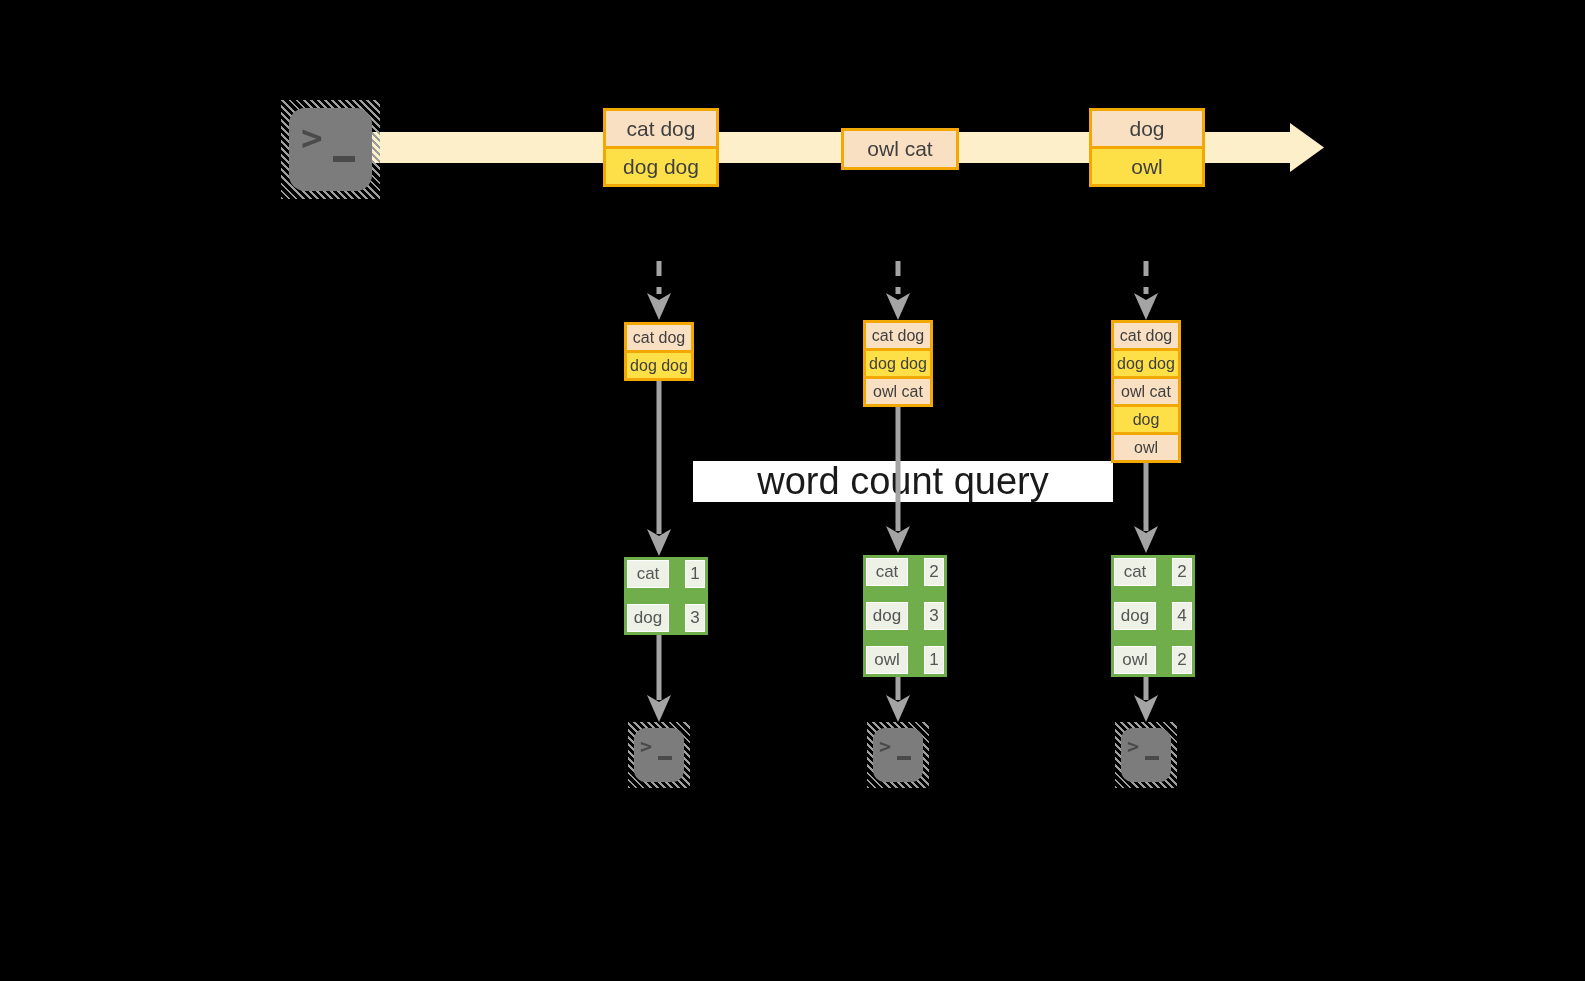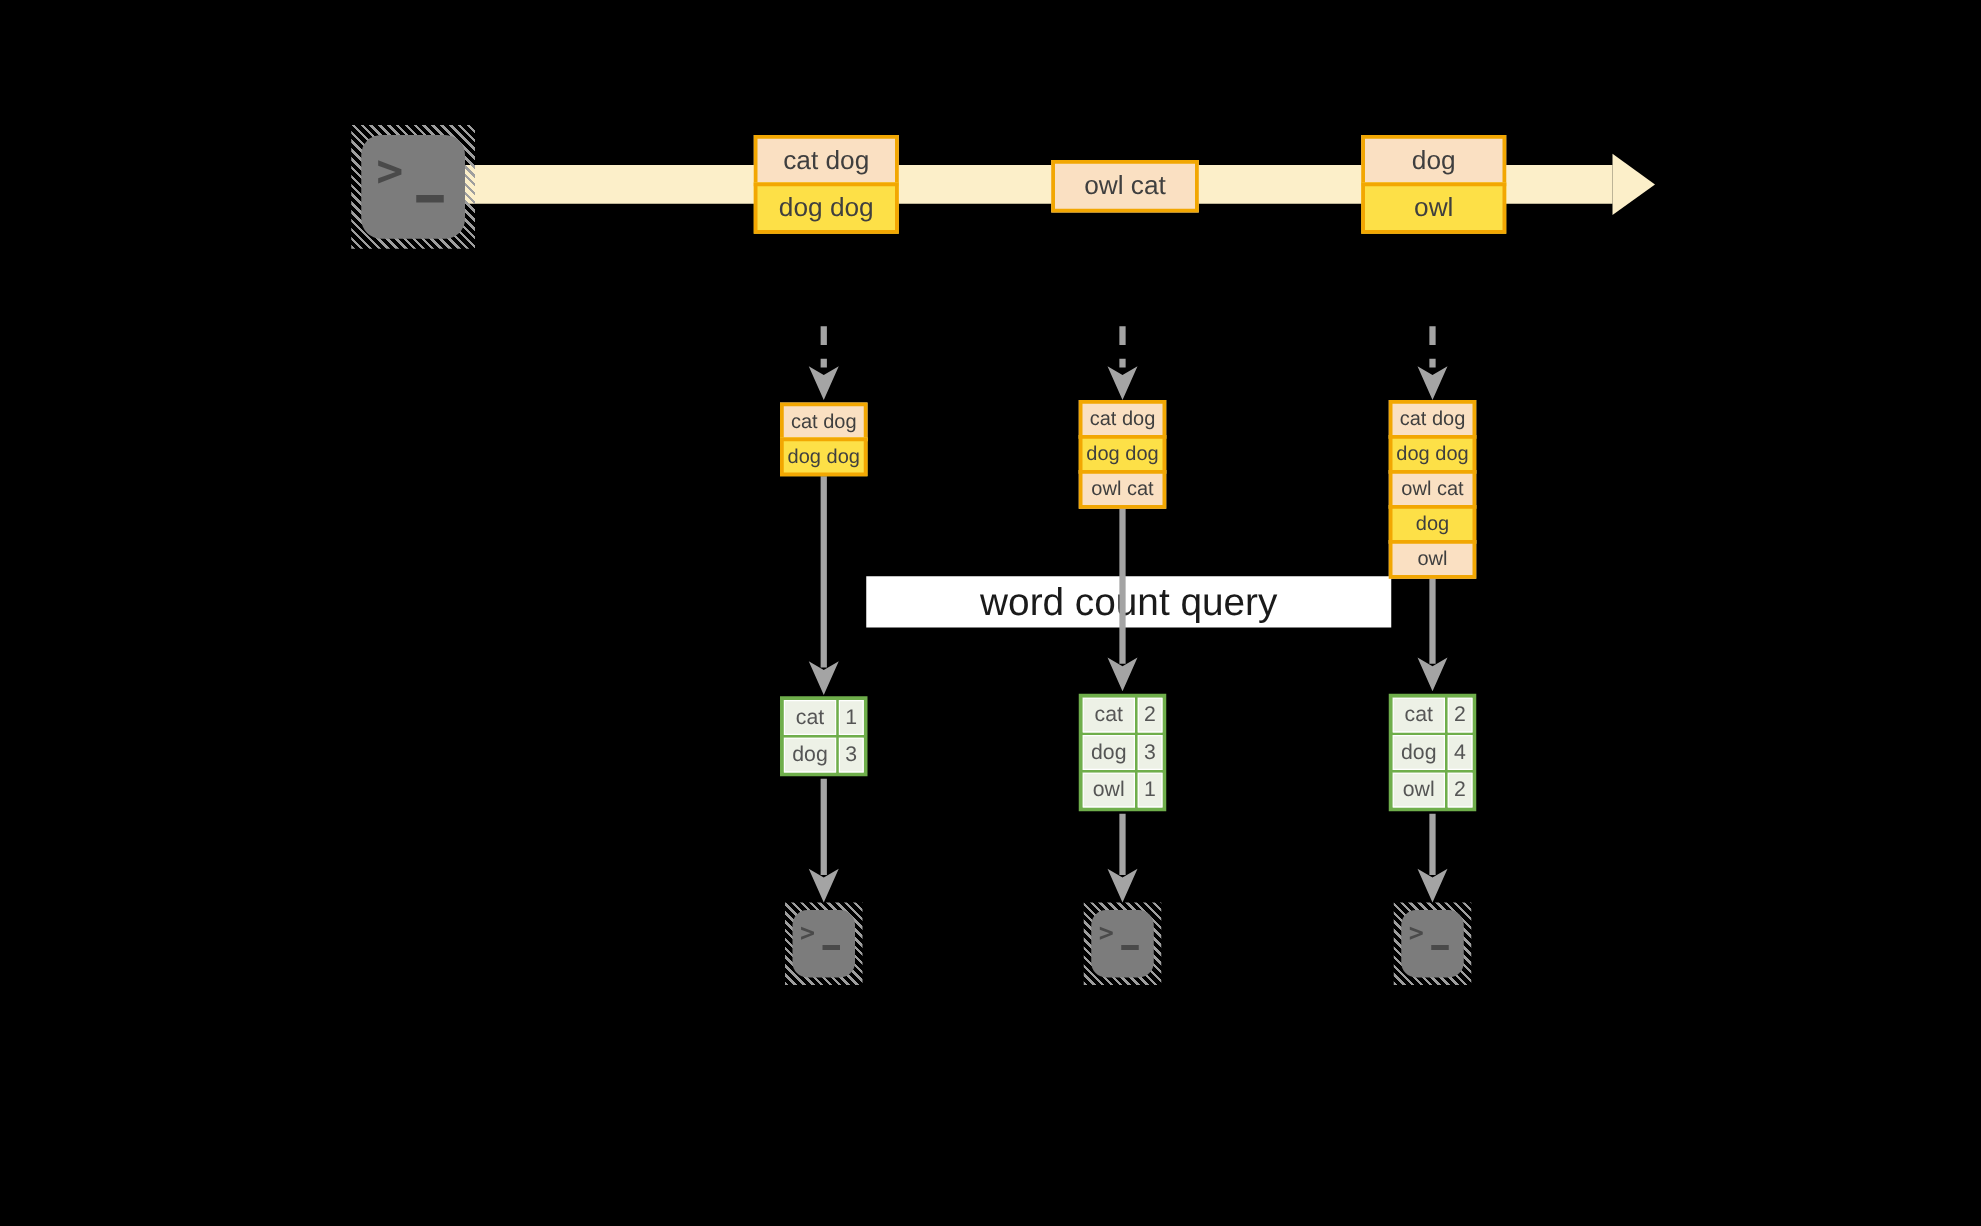--- a/index.html
+++ b/index.html
@@ -17,31 +17,31 @@
   .obox.light{background:#fde047;}
   .topbox .obox{width:116px;height:41px;font-size:21px;}
   .topbox .obox + .obox{margin-top:-3px;}
   .stack{position:absolute;z-index:4;}
   .stack .obox{width:70px;height:31px;font-size:16px;}
   .stack .obox + .obox{margin-top:-3px;}
   .topbox{position:absolute;z-index:4;}
   
   .gtable{
     position:absolute;z-index:4;display:grid;grid-template-columns:42px 20px;
-    gap:2px;padding:3px;background:#6FAE4B;
+    gap:16px;padding:3px;background:#6FAE4B;
   }
   .gcell{
     background:#EDF1E6;box-shadow:inset 0 0 0 1px #fff;height:28px;
     display:flex;align-items:center;justify-content:center;
     color:#555;font-size:17px;
   }
   
   .qlabel{
     position:absolute;left:693px;top:461px;width:420px;height:41px;z-index:2;
-    background:#fff;color:#1A1A1A;font-size:31px;
+    background:#fff;color:#1A1A1A;font-size:38px;
     display:flex;align-items:center;justify-content:center;
   }
   
   .term{position:absolute;z-index:4;
     background:
       repeating-linear-gradient(45deg,#9e9e9e 0 2px,rgba(0,0,0,0) 2px 5px);
   }
   .term .body{
     position:absolute;background:#7C7C7C;border-radius:16px;
     left:8px;top:8px;right:8px;bottom:8px;

